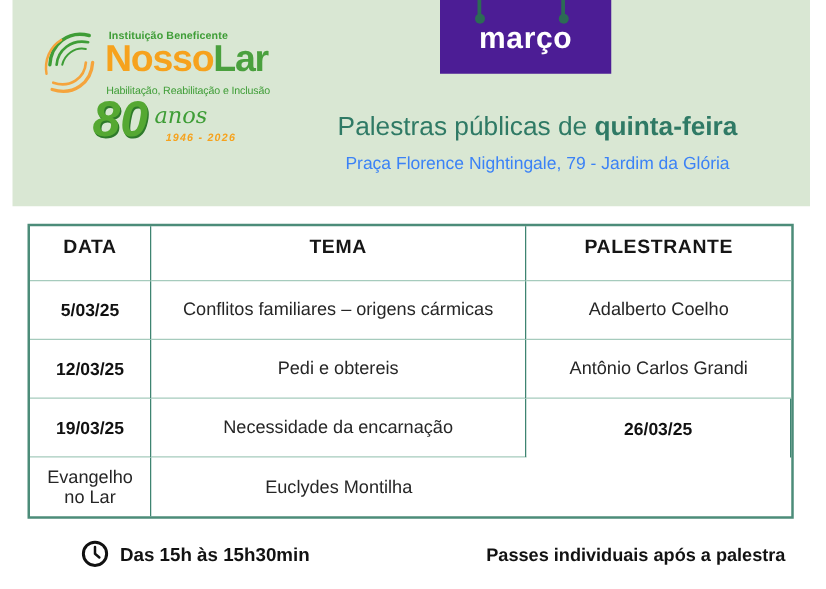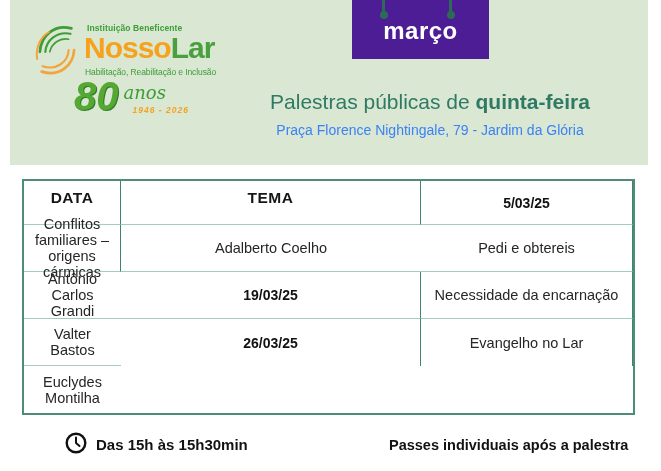--- a/index.html
+++ b/index.html
@@ -99,31 +99,32 @@
     <div class="pin pin-right"></div>
     <div class="marco-label">março</div>
   </div>
 
   <div class="abs title-line"><span>Palestras públicas de </span><span class="title-bold">quinta-feira</span></div>
   <div class="abs address-line">Praça Florence Nightingale, 79 - Jardim da Glória</div>
 
   <div class="abs schedule-table">
     <div class="tcell th">DATA</div>
     <div class="tcell th">TEMA</div>
+    <div class="tcell th last-col">PALESTRANTE</div>
 
     <div class="tcell td td-date">5/03/25</div>
     <div class="tcell td">Conflitos familiares – origens cármicas</div>
     <div class="tcell td last-col">Adalberto Coelho</div>
 
+    <div class="tcell td td-date">12/03/25</div>
     <div class="tcell td">Pedi e obtereis</div>
     <div class="tcell td last-col">Antônio Carlos Grandi</div>
 
     <div class="tcell td td-date">19/03/25</div>
     <div class="tcell td">Necessidade da encarnação</div>
-    <div class="tcell td last-col">Valter Bastos</div>
 
     <div class="tcell td td-date last-row">26/03/25</div>
     <div class="tcell td last-row">Evangelho no Lar</div>
     <div class="tcell td last-col last-row">Euclydes Montilha</div>
   </div>
 
   <svg class="abs clock-icon" viewBox="0 0 24 24">
     <circle cx="12" cy="12" r="9.3" fill="none" stroke="#111111" stroke-width="2.4"></circle>
     <path d="M12 12 L12 6.5 M12 12 L15.5 15" fill="none" stroke="#111111" stroke-width="2" stroke-linecap="round"></path>
   </svg>

